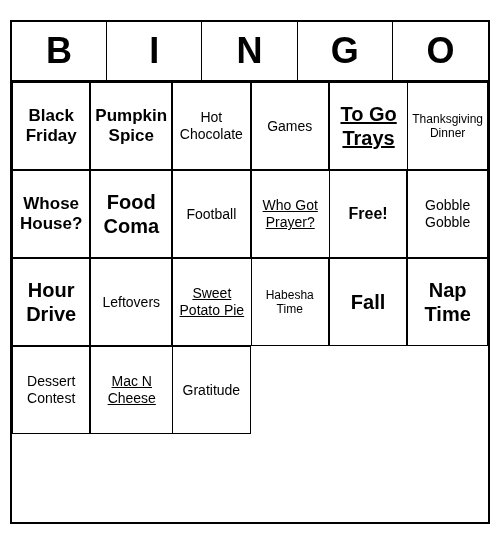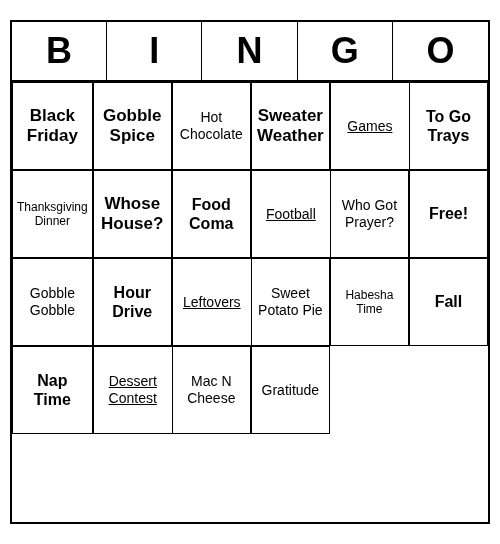--- a/index.html
+++ b/index.html
@@ -58,21 +58,21 @@
       font-size: 14px;
       line-height: 1.2;
     }
 
     .bingo-cell:nth-child(5n) {
       border-right: none;
       text-decoration: underline;
     }
 
     .bingo-cell.large-text {
-      font-size: 16px;
+      font-size: 20px;
       font-weight: bold;
     }
 
     .bingo-cell.medium-text {
       font-size: 17px;
       font-weight: bold;
     }
 
     .bingo-cell.small-text {
       font-size: 12px;
@@ -89,23 +89,22 @@
 <div class="bingo-card">
   <div class="bingo-header">
   <div class="bingo-header-cell">B</div>
       <div class="bingo-header-cell">I</div>
       <div class="bingo-header-cell">N</div>
       <div class="bingo-header-cell">G</div>
       <div class="bingo-header-cell">O</div>
     </div>
   <div class="bingo-grid">
   <div class="bingo-cell medium-text">Black Friday</div>
-      <div class="bingo-cell medium-text">Gobble Spice</div>
+      <div class="bingo-cell medium-text">Pumpkin Spice</div>
       <div class="bingo-cell">Hot Chocolate</div>
-      <div class="bingo-cell medium-text">Sweater Weather</div>
       <div class="bingo-cell">Games</div>
       <div class="bingo-cell large-text">To Go Trays</div>
       <div class="bingo-cell small-text">Thanksgiving Dinner</div>
       <div class="bingo-cell medium-text">Whose House?</div>
       <div class="bingo-cell large-text">Food Coma</div>
       <div class="bingo-cell">Football</div>
       <div class="bingo-cell">Who Got Prayer?</div>
       <div class="bingo-cell free-cell">Free!</div>
       <div class="bingo-cell">Gobble Gobble</div>
       <div class="bingo-cell large-text">Hour Drive</div>

